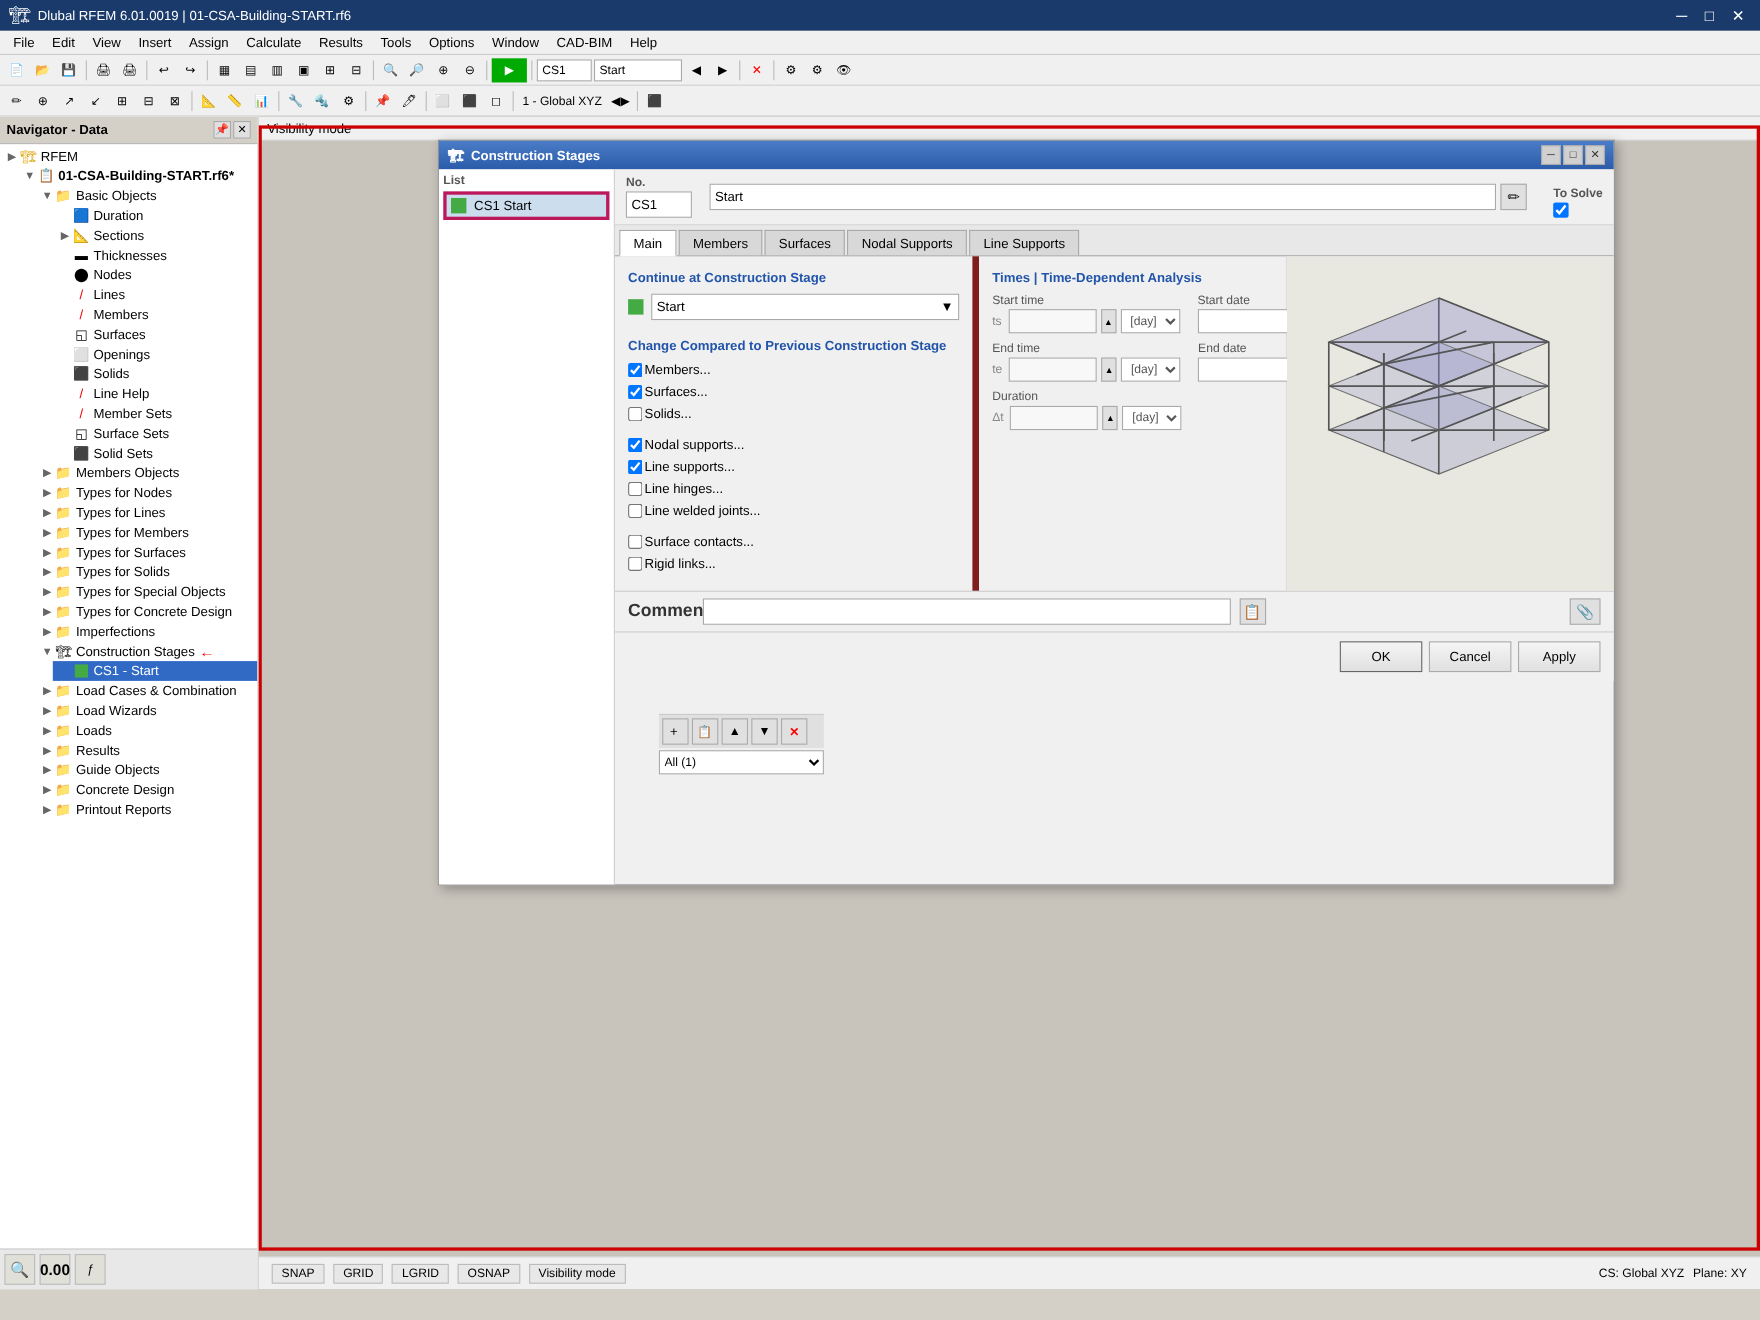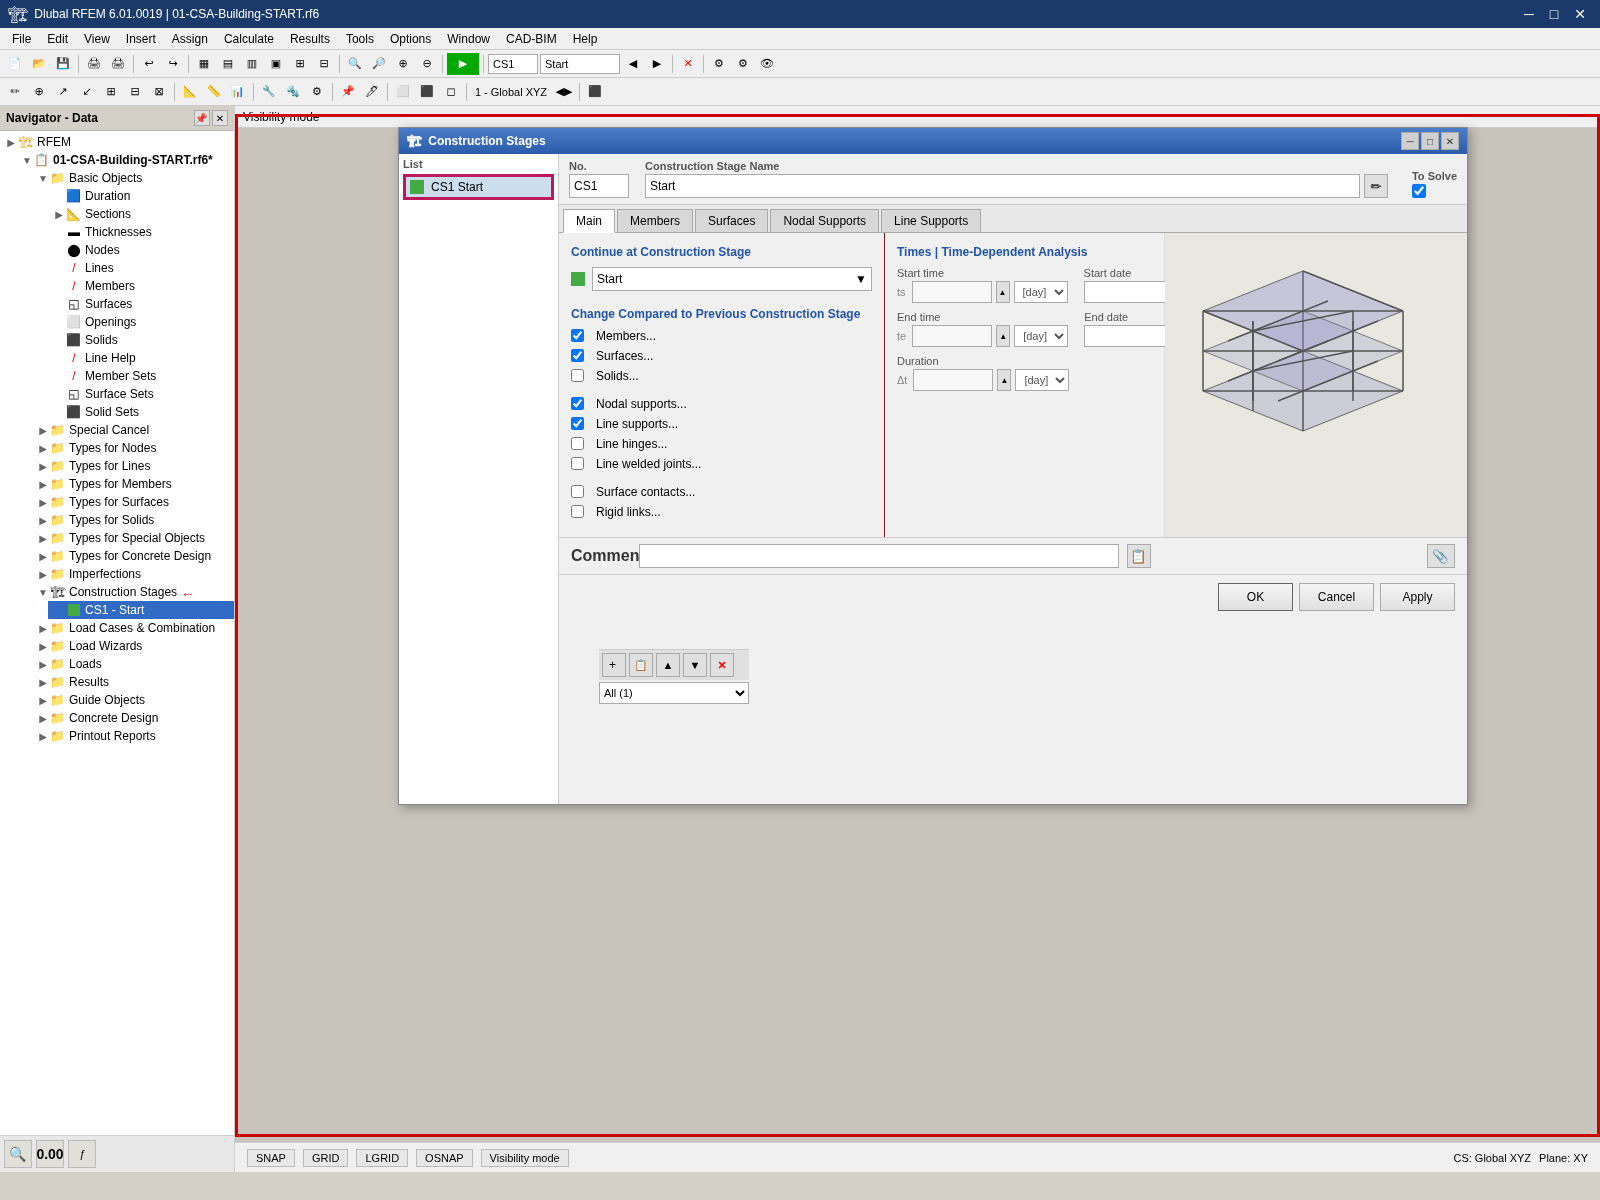--- a/index.html
+++ b/index.html
@@ -57,27 +57,27 @@
     .cs-field-group { display: flex; flex-direction: column; }
     .cs-field-label { font-size: 11px; color: #555; margin-bottom: 2px; font-weight: bold; }
     .cs-field-input { height: 24px; border: 1px solid #aaa; padding: 0 4px; font-size: 12px; background: white; }
     .cs-field-no { width: 60px; }
 
     .cs-tabs { display: flex; border-bottom: 1px solid #aaa; background: #e8e8e8; padding-top: 4px; padding-left: 4px; }
     .cs-tab { padding: 4px 12px; border: 1px solid #aaa; background: #d8d8d8; cursor: pointer; font-size: 12px; margin-right: 2px; border-bottom: none; }
     .cs-tab.active { background: white; border-bottom: 1px solid white; margin-bottom: -1px; z-index: 1; }
 
     .cs-content { display: flex; padding: 0; }
-    .cs-left { flex: 1; padding: 12px; border-right: 1px solid #7f1d1d; }
+    .cs-left { flex: 1; padding: 12px; border-right: 6px solid #7f1d1d; }
 
     .section-title { font-size: 12px; color: #2255aa; font-weight: bold; margin-bottom: 8px; }
     .cs-dropdown { height: 24px; border: 1px solid #aaa; padding: 0 4px; font-size: 12px; background: white; width: 280px; display: flex; align-items: center; justify-content: space-between; cursor: pointer; }
 
     .section-title2 { font-size: 12px; color: #2255aa; font-weight: bold; margin: 12px 0 8px 0; }
-    .checkbox-row { display: flex; align-items: flex-start; gap: 12px; margin-bottom: 6px; font-size: 12px; }
+    .checkbox-row { display: flex; align-items: flex-end; gap: 2px; margin-bottom: 6px; font-size: 12px; }
     .checkbox-row input[type=checkbox] { width: 13px; height: 13px; }
 
     .times-section { margin-top: 4px; }
     .time-field { display: flex; flex-direction: column; gap: 2px; }
     .time-label { font-size: 11px; color: #555; }
     .time-input-row { display: flex; align-items: center; gap: 4px; }
     .time-input { width: 80px; height: 22px; border: 1px solid #aaa; padding: 0 4px; font-size: 11px; background: #f8f8f8; }
     .time-unit { font-size: 11px; color: #555; border: 1px solid #aaa; padding: 0 4px; height: 22px; background: white; }
     .list-ctrl-btn { width: 24px; height: 24px; border: 1px solid #aaa; background: #e0e0e0; cursor: pointer; display: flex; align-items: center; justify-content: center; font-size: 11px; }
     .list-ctrl-delete { color: red; font-weight: bold; }
@@ -297,21 +297,21 @@
             <div class="tree-item">
               <span class="tree-toggle">&nbsp;</span>
               <span class="tree-icon">⬛</span>
               <span class="tree-label">Solid Sets</span>
             </div>
           </div>
 
           <div class="tree-item">
             <span class="tree-toggle">▶</span>
             <span class="tree-icon folder-icon">📁</span>
-            <span class="tree-label">Special Cancel</span>
+            <span class="tree-label">Members Objects</span>
           </div>
           <div class="tree-item">
             <span class="tree-toggle">▶</span>
             <span class="tree-icon folder-icon">📁</span>
             <span class="tree-label">Types for Nodes</span>
           </div>
           <div class="tree-item">
             <span class="tree-toggle">▶</span>
             <span class="tree-icon folder-icon">📁</span>
             <span class="tree-label">Types for Lines</span>
@@ -459,21 +459,20 @@
           </div>
 
           <div class="cs-main">
 
             <div style="display:flex; align-items:center; padding:6px 10px; gap:16px; border-bottom:1px solid #ccc; background:#f0f0f0;">
               <div class="cs-field-group">
                 <div class="cs-field-label">No.</div>
                 <input class="cs-field-input cs-field-no" value="CS1" style="">
               </div>
               <div class="cs-field-group" style="flex:1;">
-                <div class="cs-field-label">Construction Stage Name</div>
                 <div style="display:flex; align-items:center; gap:4px;">
                   <input class="cs-field-input" style="flex: 1 1 0%;" value="Start">
                   <button style="width:24px; height:24px; border:1px solid #aaa; background:#e0e0e0; cursor:pointer;">✏</button>
                 </div>
               </div>
               <div class="cs-field-group" style="align-self:flex-end; margin-left:8px;justify-content:flex-end;">
                 <div class="cs-field-label">To Solve</div>
                 <input type="checkbox" checked="" class="to-solve-check" style="">
               </div>
             </div>

